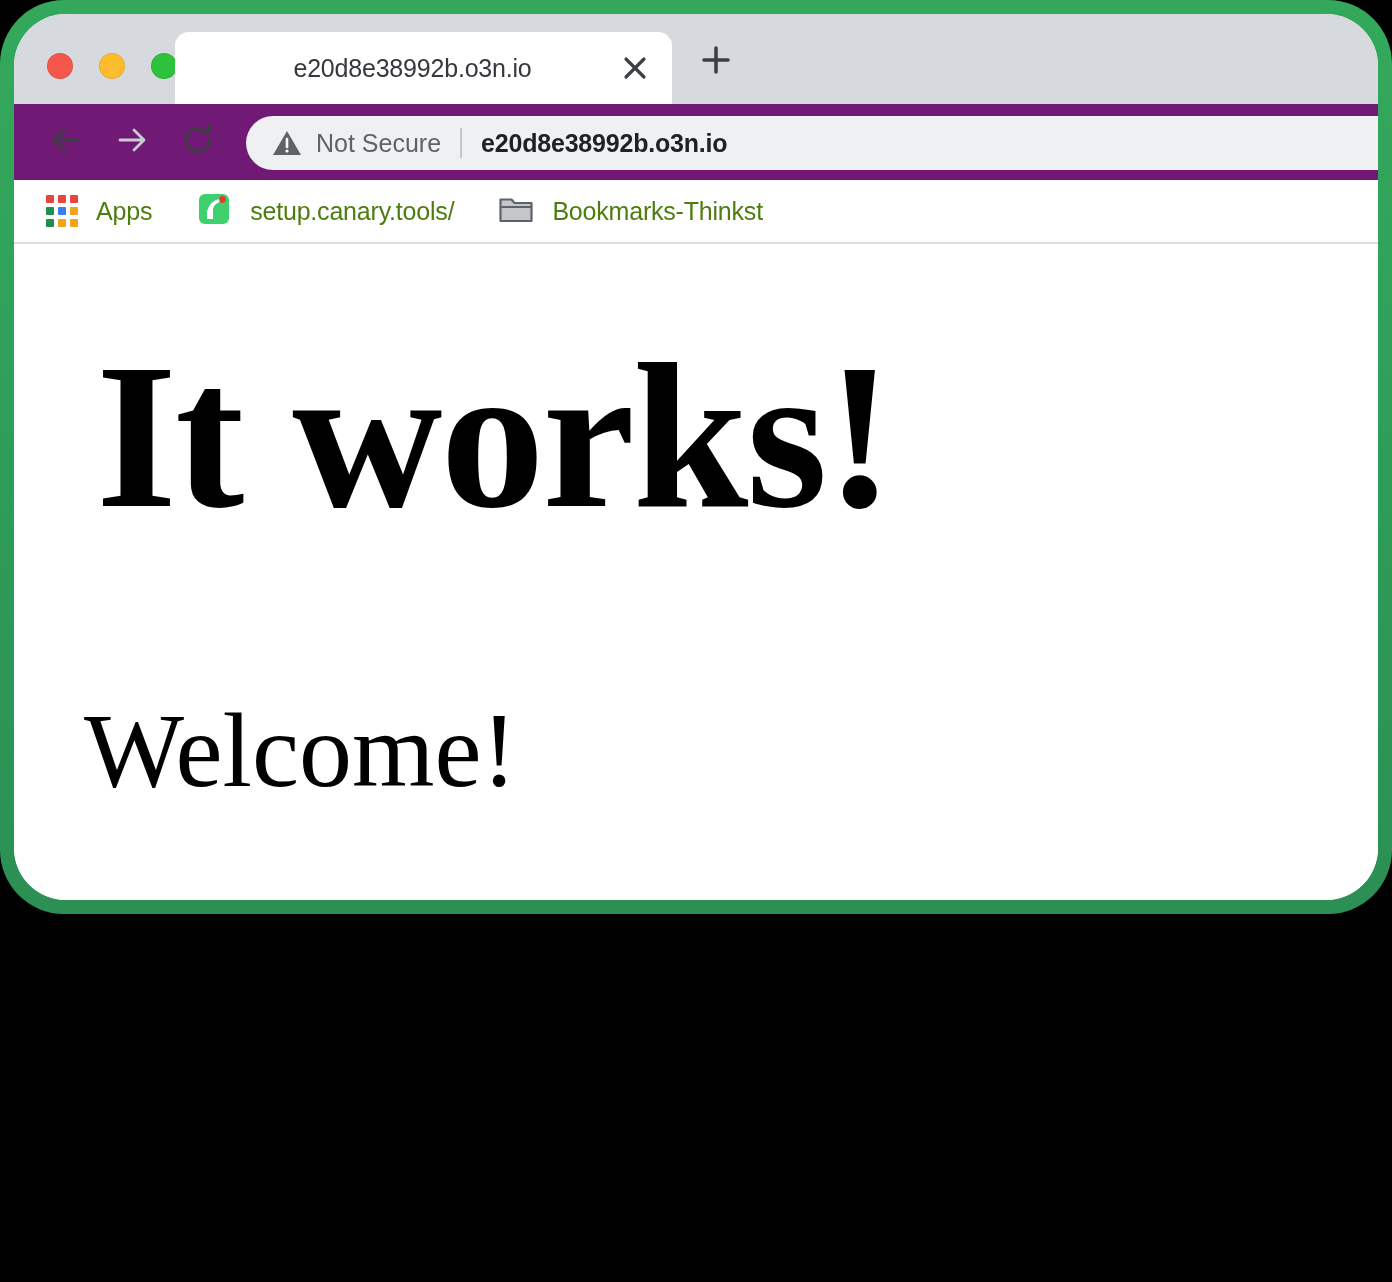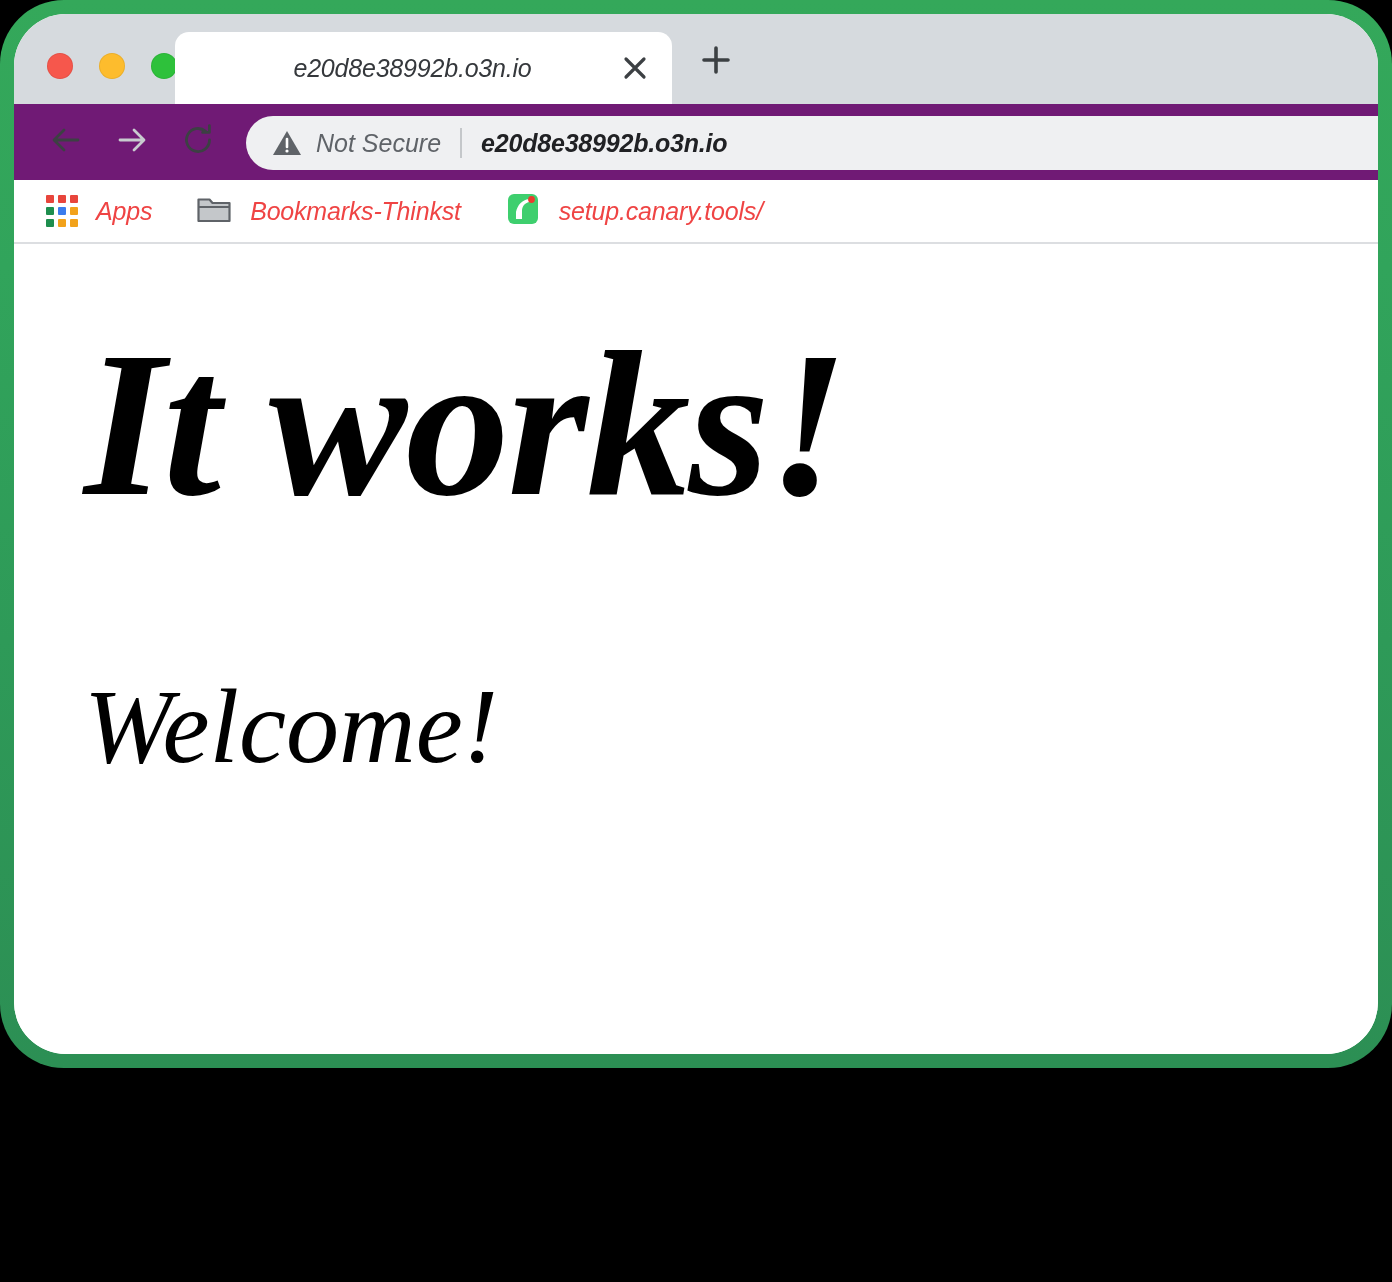--- a/index.html
+++ b/index.html
@@ -8,26 +8,25 @@
     width: 1392px; height: 1282px;
     background: #000000;
     font-family: "Liberation Sans", sans-serif;
     overflow: hidden;
   }
 
   
   #frame {
     position: absolute;
     left: 0; top: 0;
-    width: 1392px; height: 1068px;
+    width: 1392px; height: 914px;
     border-radius: 64px;
     background: linear-gradient(180deg, #34a85a 0%, #31a45b 25%, #2e9a58 60%, #2c8f54 100%);
     padding: 14px;
     overflow: hidden;
-    font-style: italic;
   }
 
   #window {
     position: relative;
     width: 100%; height: 100%;
     border-radius: 52px;
     background: #ffffff;
     overflow: hidden;
   }
 
@@ -148,21 +147,21 @@
     height: 48px;
     padding: 0 8px;
     border-radius: 6px;
     white-space: nowrap;
   }
   #bm-apps { margin-left: 24px; }
   #bm-folder { margin-left: 28px; }
   #bm-canary { margin-left: 28px; }
   .bm-label {
     font-size: 25px;
-    color: #ef4444;
+    color: #4d7c0f;
     margin-left: 18px;
     letter-spacing: -0.2px;
   }
 
   
   #apps-grid {
     width: 32px; height: 32px;
     display: grid;
     grid-template-columns: repeat(3, 8px);
     grid-template-rows: repeat(3, 8px);
@@ -174,21 +173,21 @@
   
   #page {
     position: relative;
     background: #ffffff;
     height: calc(100% - 90px - 76px - 64px);
     padding: 0 0 0 70px;
     overflow: hidden;
     font-family: "Liberation Serif", "DejaVu Serif", serif;
   }
   #page-h1 {
-    margin: 0;
+    margin: 12px;
     padding-top: 76px;
     font-size: 208px;
     font-weight: bold;
     line-height: 1.0;
     color: #000000;
     letter-spacing: -2px;
   }
   #page-welcome {
     margin: 0;
     padding-top: 146px;
@@ -289,40 +288,40 @@
           <i style="background:#1e8e4e"></i>
             <i style="background:#3a7ced"></i>
             <i style="background:#f2a21b"></i>
           <i style="background:#1e8e4e"></i>
             <i style="background:#f2a21b"></i>
             <i style="background:#f2a21b"></i>
         </span>
         <span class="bm-label">Apps</span>
       </div>
 
-      <div class="bm-item" id="bm-folder">
-        <span>
-          <svg width="36" height="30" viewBox="0 0 36 30" aria-hidden="true">
-            <path d="M2.5 5.5 h11 l3 3.5 h17 v18 h-31 z" fill="#c4c7ca" stroke="#5f6368" stroke-width="2.2" stroke-linejoin="round"></path>
-            <path d="M2.5 13 h31" stroke="#5f6368" stroke-width="2.2"></path>
-          </svg>
-        </span>
-        <span class="bm-label">Bookmarks-Thinkst</span>
-      </div>
-
       <div class="bm-item" id="bm-canary">
         <span>
           <svg width="36" height="36" viewBox="0 0 36 36" aria-hidden="true">
             <rect x="3" y="3" width="30" height="30" rx="6" fill="#3ecf6e"></rect>
             <path d="M24 8 C17 9 12.5 14 11 21 L11 28 L17 28 L17 20 C17 15 20 12 24 11 Z" fill="#ffffff"></path>
             <circle cx="26.5" cy="8.5" r="3.4" fill="#ea3b2e"></circle>
           </svg>
         </span>
         <span class="bm-label">setup.canary.tools/</span>
       </div>
+
+      <div class="bm-item" id="bm-folder">
+        <span>
+          <svg width="36" height="30" viewBox="0 0 36 30" aria-hidden="true">
+            <path d="M2.5 5.5 h11 l3 3.5 h17 v18 h-31 z" fill="#c4c7ca" stroke="#5f6368" stroke-width="2.2" stroke-linejoin="round"></path>
+            <path d="M2.5 13 h31" stroke="#5f6368" stroke-width="2.2"></path>
+          </svg>
+        </span>
+        <span class="bm-label">Bookmarks-Thinkst</span>
+      </div>
     </div>
 
     <div id="page">
       <h1 id="page-h1">It works!</h1>
       <p id="page-welcome">Welcome!</p>
     </div>
 
   </div>
 </div>
 

